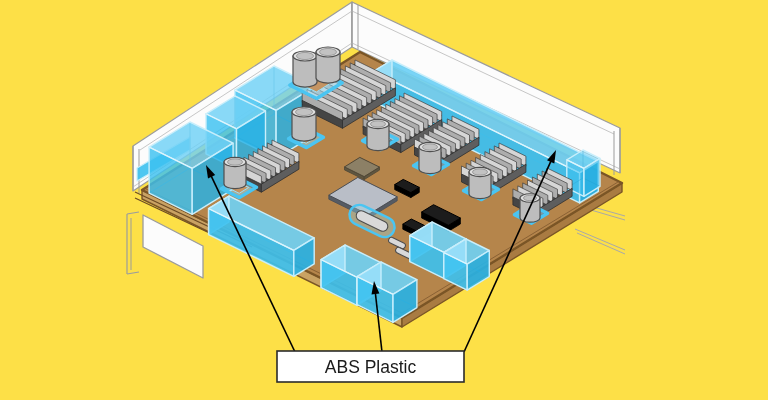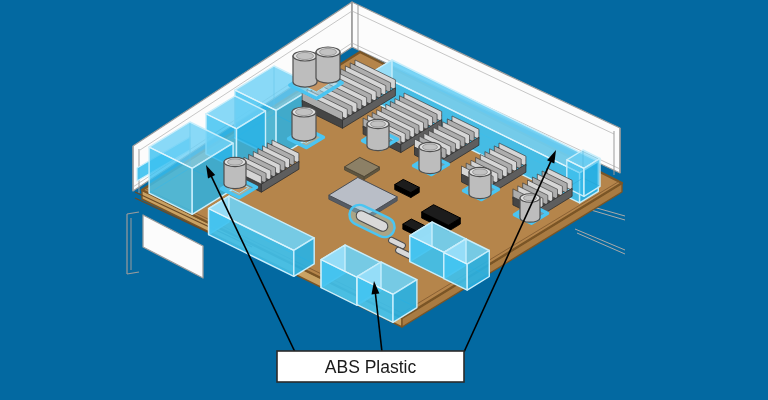--- a/index.html
+++ b/index.html
@@ -1,16 +1,16 @@
 <!DOCTYPE html>
 <html><head>
 <meta charset="utf-8">
 <style>
   html,body{margin:0;padding:0;background:#ffffff;}
-  .stage{position:relative;width:768px;height:400px;background:#0369a1;overflow:hidden;
+  .stage{position:relative;width:768px;height:400px;background:#fde047;overflow:hidden;
          font-family:"Liberation Sans", sans-serif;}
   svg{display:block;}
   text{font-family:"Liberation Sans", sans-serif;}
 </style>
 </head>
 <body>
 
 <div class="stage">
   <svg id="scene" width="768" height="400" viewBox="0 0 768 400">
       <polygon points="133.0,146.0 352.0,2.0 352.0,47.0 133.0,191.0" fill="#FCFCFC" stroke="#9C9C9C" stroke-width="1.2" stroke-linejoin="round"></polygon>

